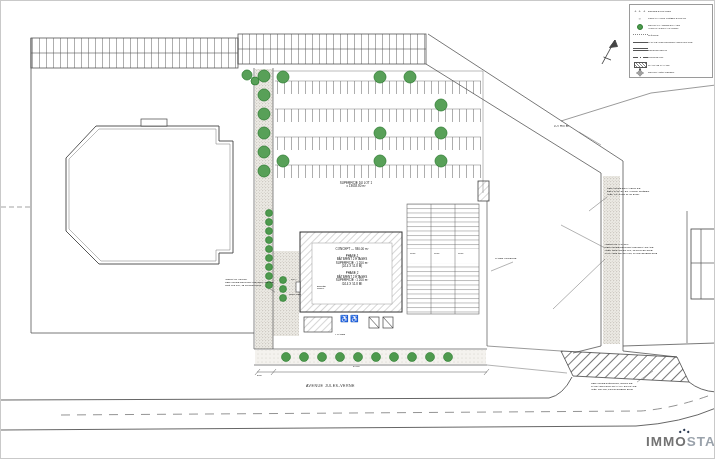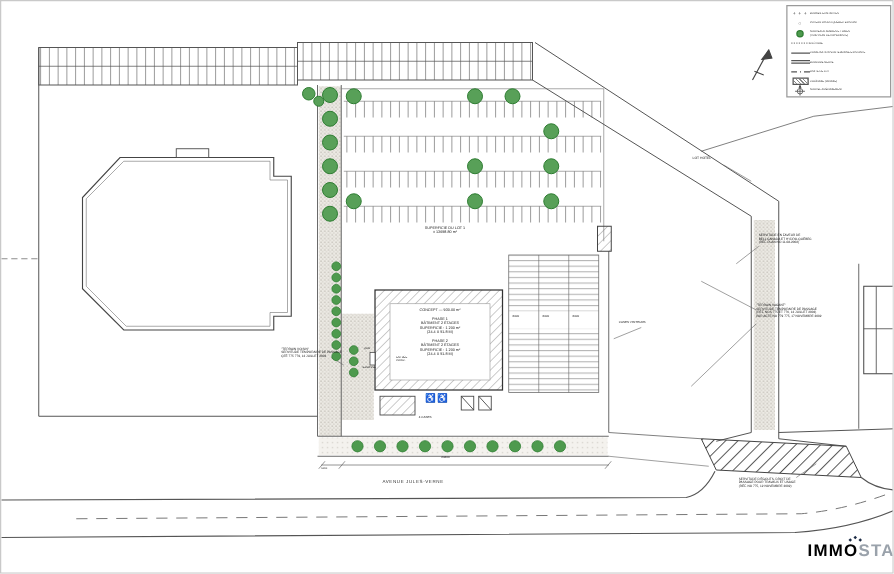--- a/index.html
+++ b/index.html
@@ -32,21 +32,21 @@
   .sym-line2{width:15px;height:3px;border-top:1px solid #555;border-bottom:1px solid #555;box-sizing:border-box;}
   .sym-dashdot{width:15px;height:1px;background:repeating-linear-gradient(90deg,#555 0 5px,transparent 5px 7px,#555 7px 8px,transparent 8px 10px);}
   .sym-hatch{width:13px;height:6px;border:1px solid #555;box-sizing:border-box;background:repeating-linear-gradient(45deg,transparent 0 1.4px,#888 1.4px 2.1px);}
 
   
   .wc{position:absolute;font-size:7px;color:#222;}
 
   
   .logo{position:absolute;left:645px;top:431px;width:70px;height:20px;}
   .logo-text{font-weight:bold;font-size:13.5px;letter-spacing:1px;white-space:nowrap;}
-  .logo-immo{color:#000000;}
+  .logo-immo{color:#737373;}
   .logo-star{color:#9aa2ab;}
   .logo-icon{position:absolute;top:-3px;left:33px;width:12px;height:5px;}
   .logo-icon i{position:absolute;width:2.4px;height:2.4px;background:#1c2b45;transform:rotate(45deg);}
   .logo-icon i:nth-child(1){left:0;top:2px;}
   .logo-icon i:nth-child(2){left:4px;top:0;}
   .logo-icon i:nth-child(3){left:8px;top:2px;}
 </style>
 </head>
 <body>
 

